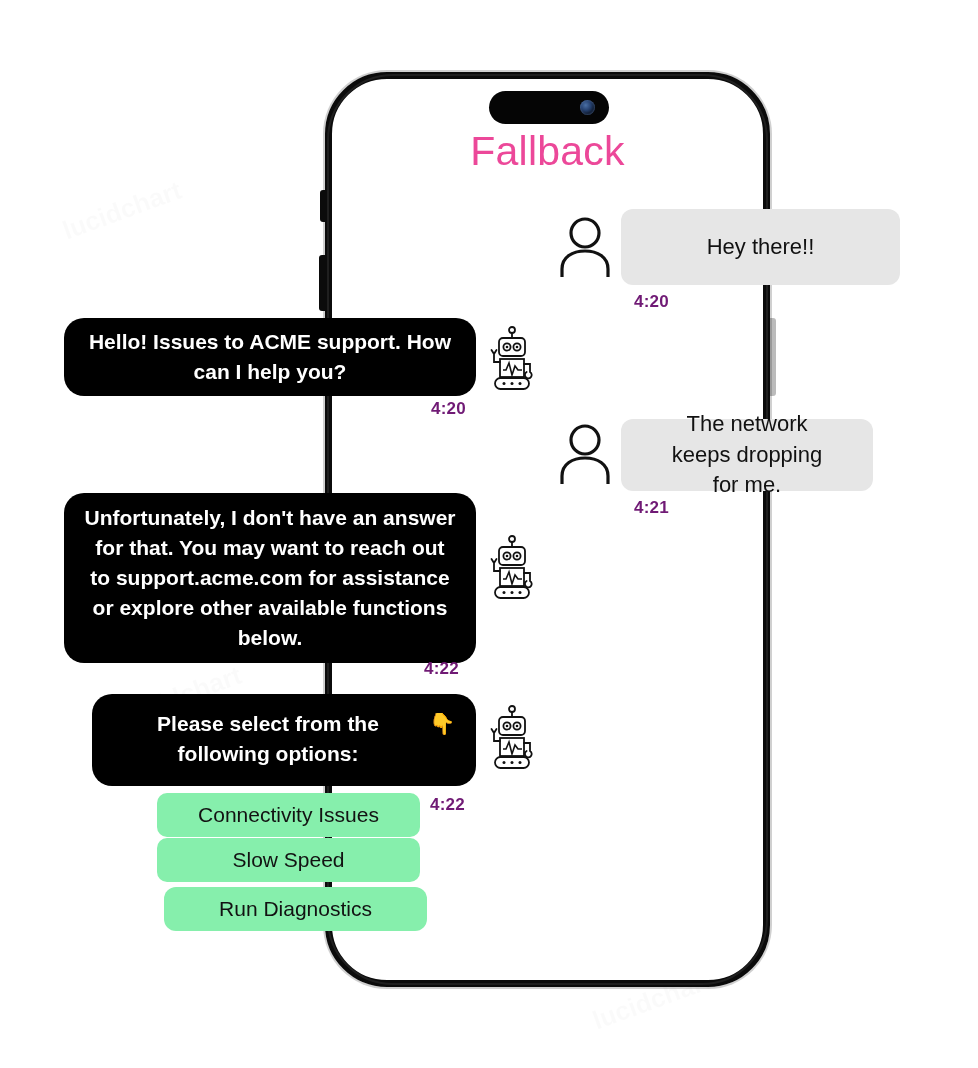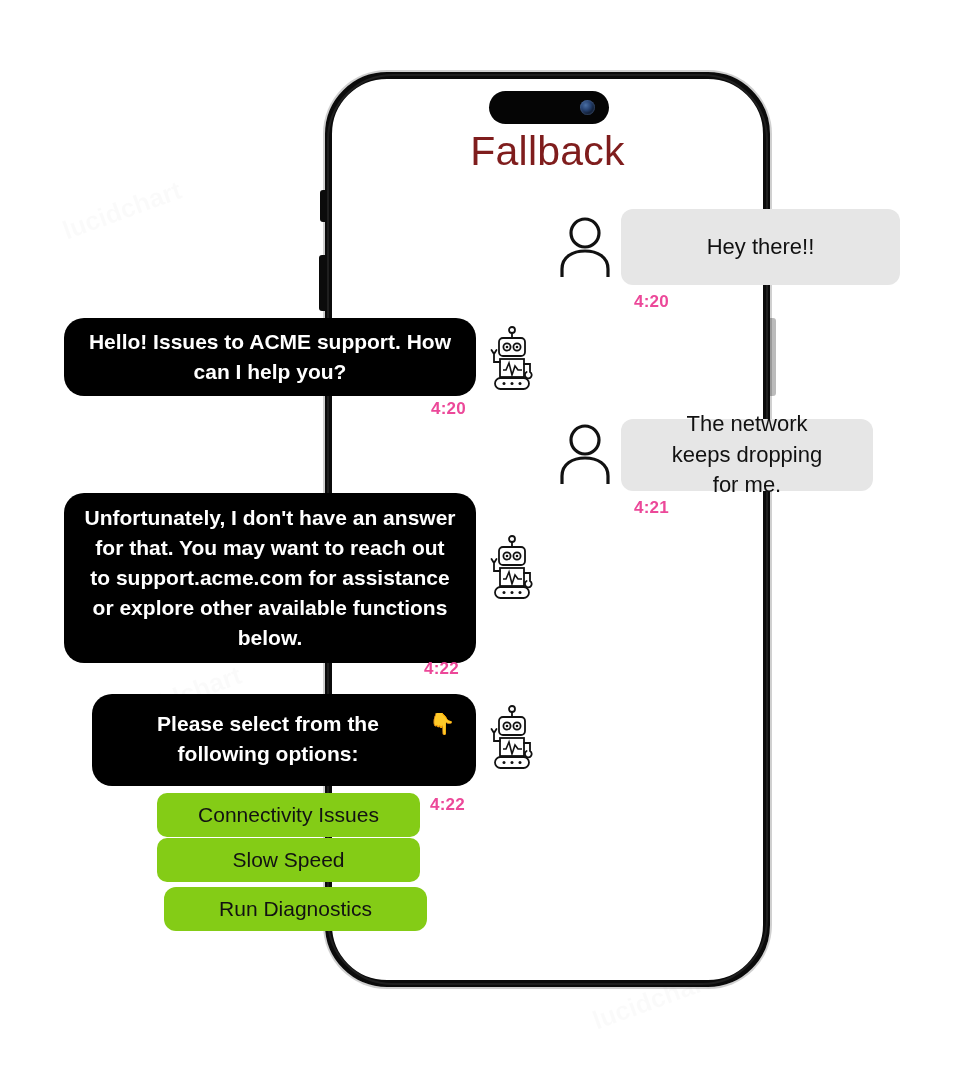--- a/index.html
+++ b/index.html
@@ -93,21 +93,21 @@
   
   #screen-title {
     position: absolute;
     left: 332px;
     top: 128px;
     width: 431px;
     text-align: center;
     font-size: 41px;
     font-weight: 400;
     letter-spacing: 0.2px;
-    color: #7f1d1d;
+    color: #ec4899;
     z-index: 5;
   }
 
   
   #conversation {
     position: absolute;
     left: 0; top: 0;
     width: 978px;
     height: 1068px;
     z-index: 6;
@@ -135,30 +135,30 @@
     font-size: 22px;
     line-height: 1.38;
     text-align: center;
     padding: 16px 38px;
   }
 
   .timestamp {
     position: absolute;
     font-size: 17px;
     font-weight: 600;
-    color: #ec4899;
+    color: #701a75;
     letter-spacing: 0.2px;
   }
 
   .avatar { position: absolute; }
 
   
   .option-chip {
     position: absolute;
-    background: #84cc16;
+    background: #86efac;
     color: #121212;
     border-radius: 10px;
     font-size: 21px;
     font-weight: 400;
     text-align: center;
     padding: 10px 18px;
     width: 263px;
     cursor: pointer;
   }
 

